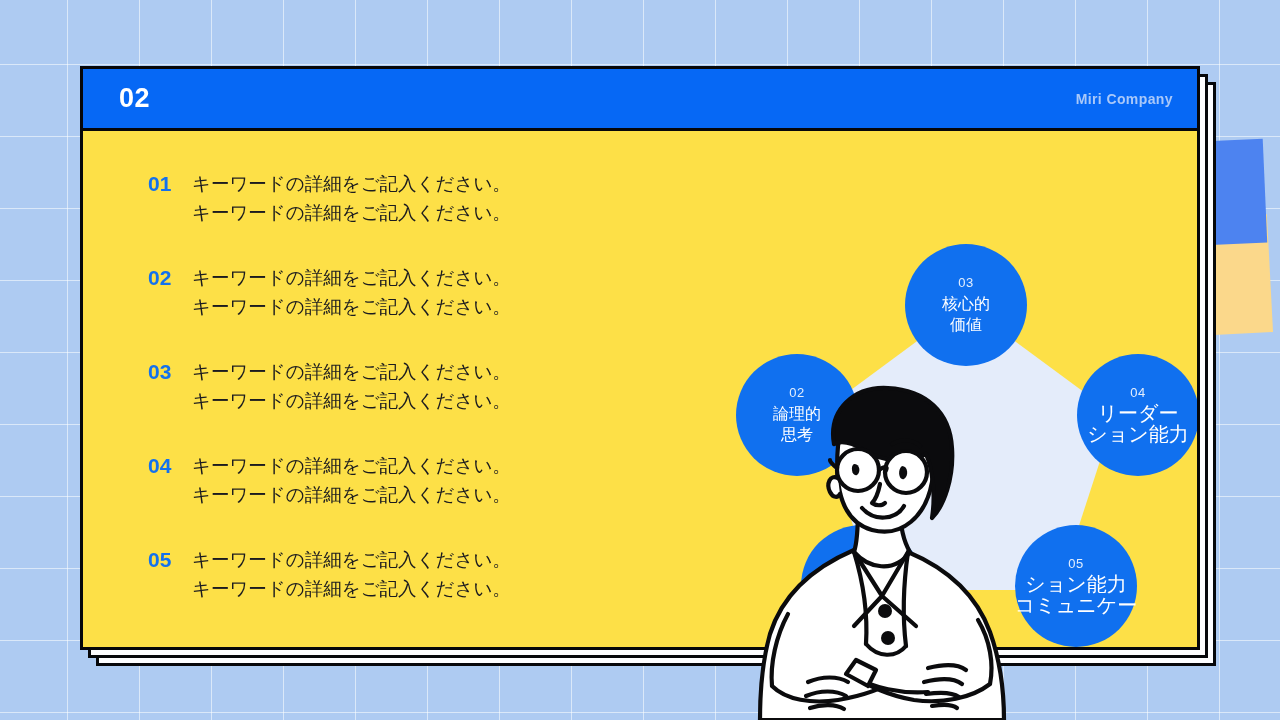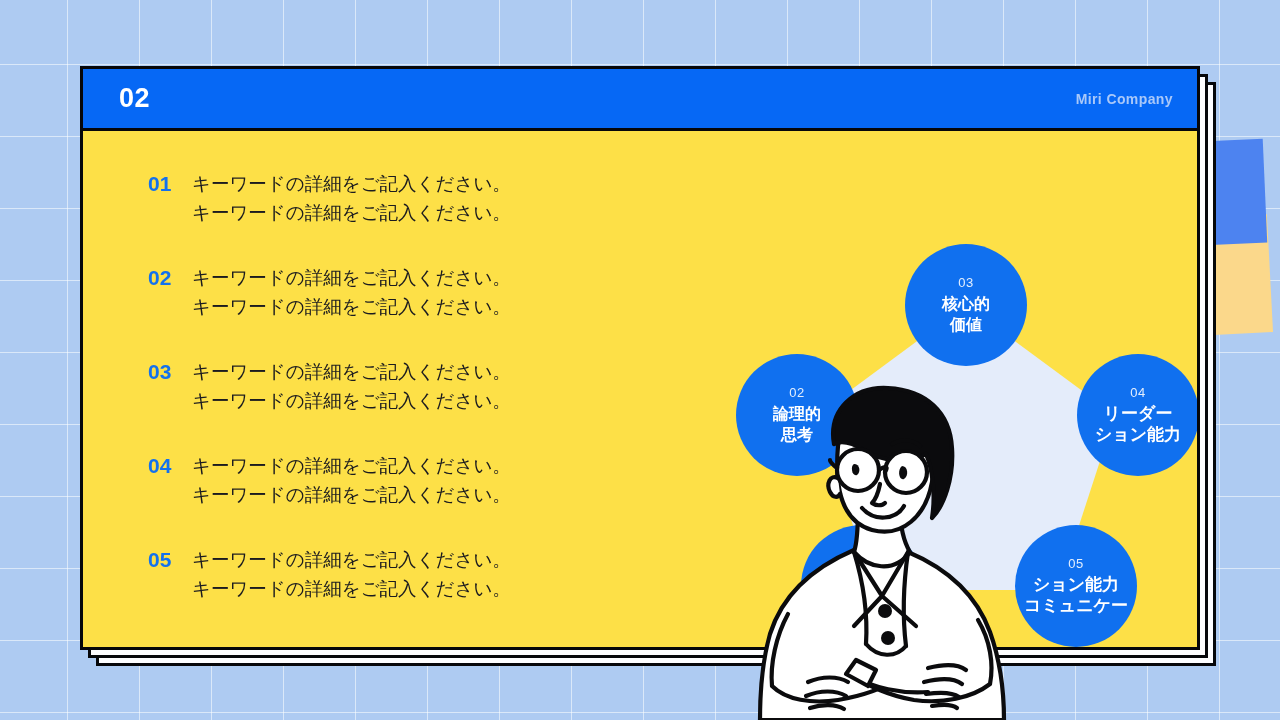--- a/index.html
+++ b/index.html
@@ -181,31 +181,31 @@
   }
   .node-num {
     font-size: 13px;
     font-weight: normal;
     letter-spacing: 0.6px;
     margin-bottom: 3px;
     color: #e3eefd;
   }
   .node-label {
     font-size: 16px;
-    font-weight: bold;
+    font-weight: normal;
     line-height: 21px;
     white-space: nowrap;
     text-align: center;
   }
   #node-1 { left: 158px; top: 366px; width: 122px; height: 122px; }
   #node-2 { left:  93px; top: 195px; width: 122px; height: 122px; }
   #node-3 { left: 262px; top:  85px; width: 122px; height: 122px; }
   #node-4 { left: 434px; top: 195px; width: 122px; height: 122px; }
   #node-5 { left: 372px; top: 366px; width: 122px; height: 122px; }
-  #node-4 .node-label, #node-5 .node-label { font-size: 17px; }
+  #node-4 .node-label, #node-5 .node-label { font-size: 20px; }
 
   
   #character {
     position: absolute;
     left: 742px;
     top: 382px;
     width: 300px;
     height: 338px;
     pointer-events: none;
   }

